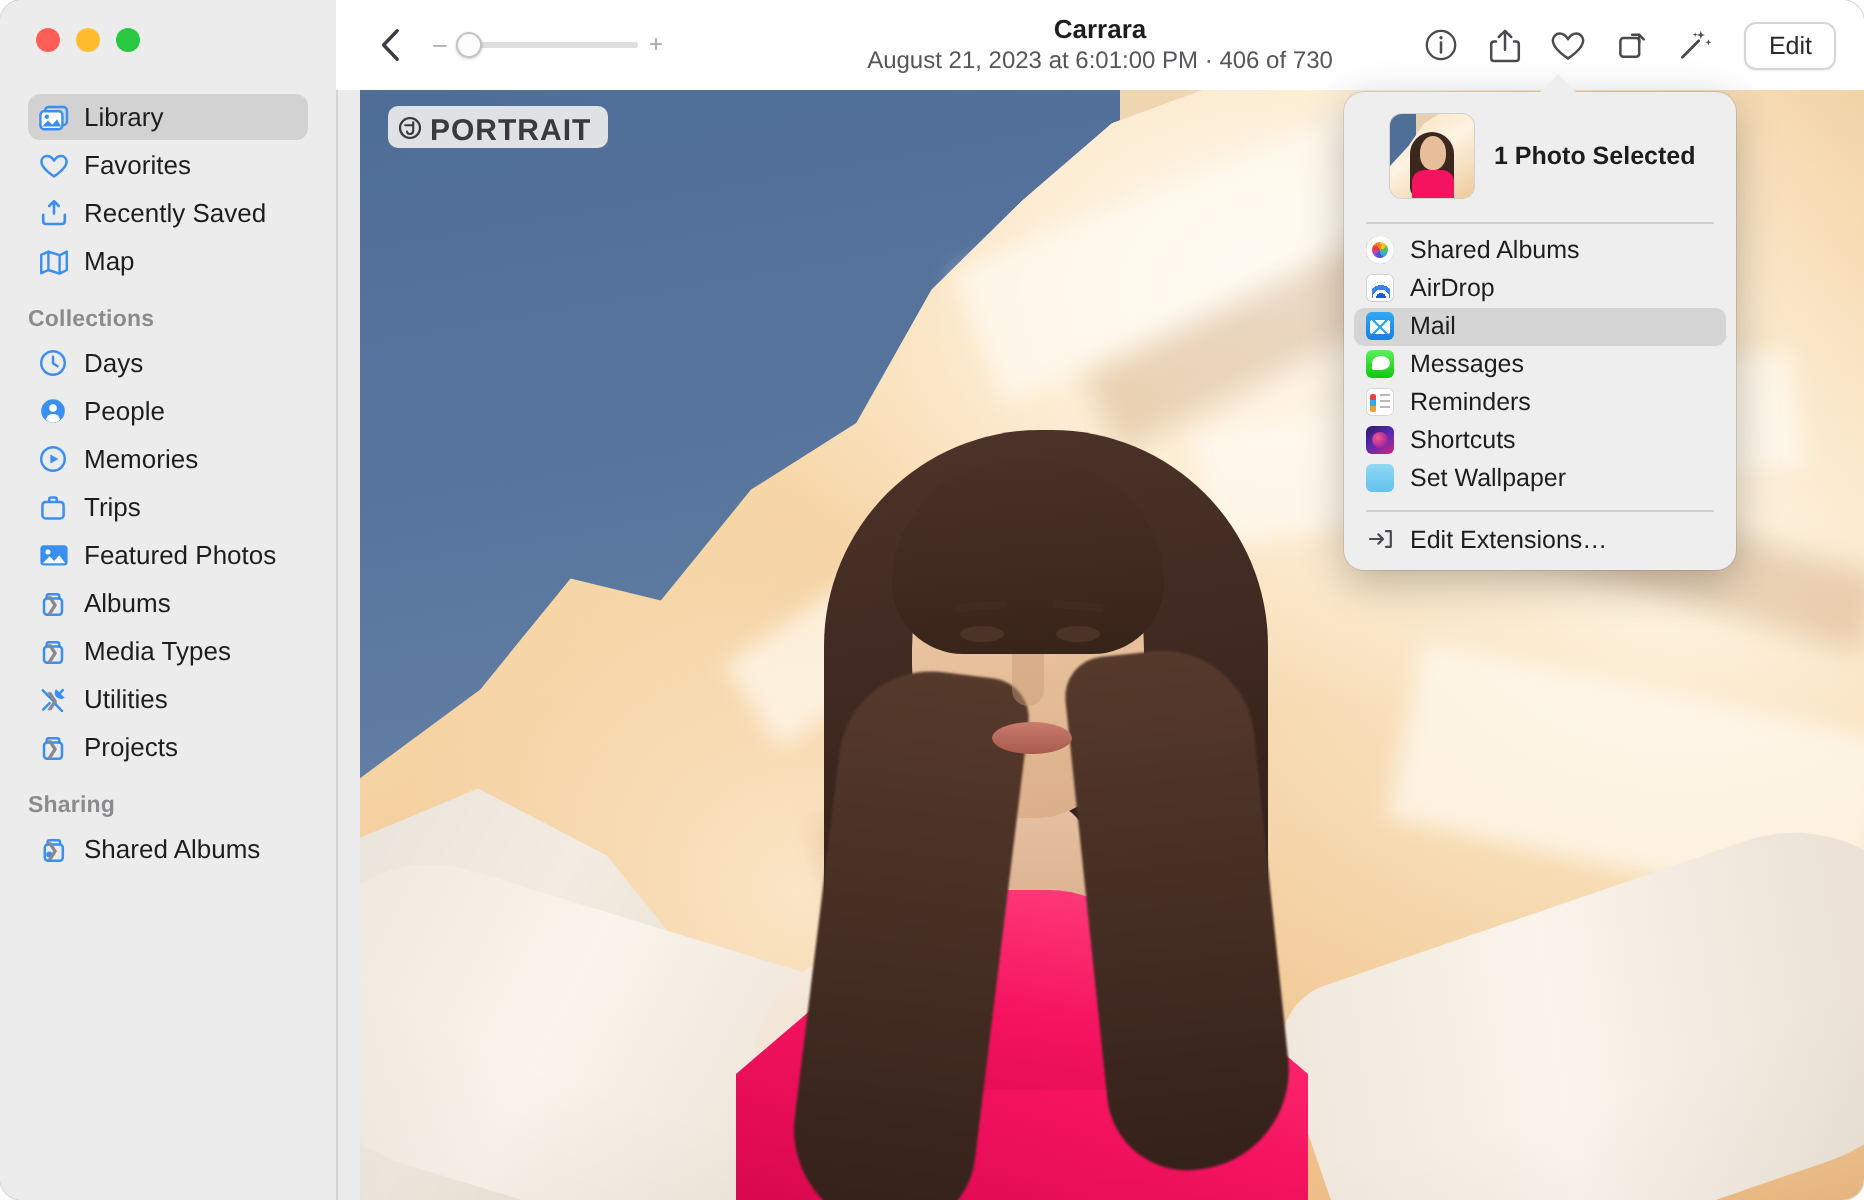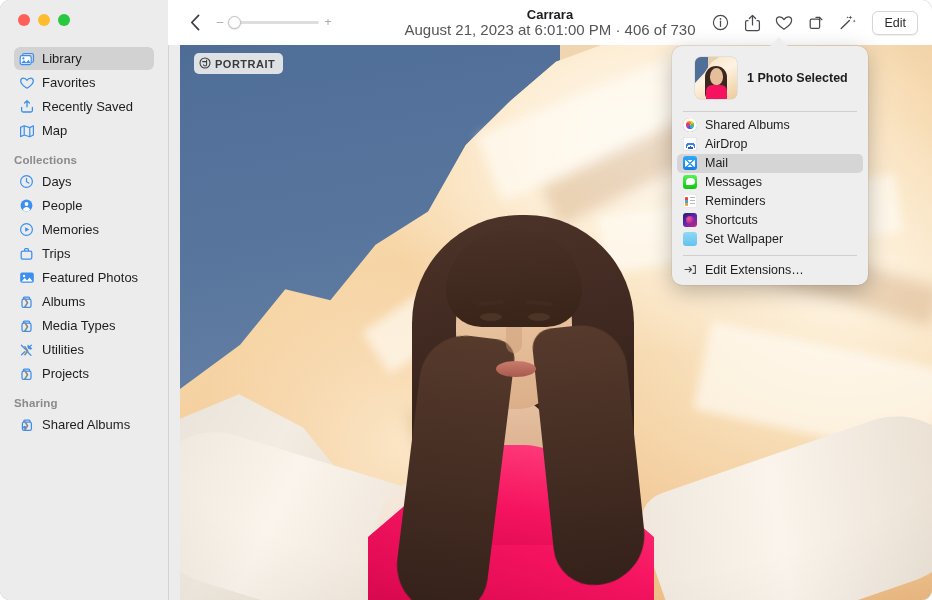--- a/index.html
+++ b/index.html
@@ -119,21 +119,21 @@
     position: absolute;
     left: 0; right: 0; top: 7px;
     text-align: center;
     pointer-events: none;
   }
   #title-main {
     font-size: 13px; font-weight: bold; color: #1d1d1f;
     line-height: 15px;
   }
   #title-sub {
-    font-size: 15px; color: #55555a;
+    font-size: 12px; color: #55555a;
     line-height: 14px; margin-top: 1px;
   }
 
   #toolbar-actions {
     position: absolute;
     right: 14px; top: 0; height: 45px;
     display: flex; align-items: center; gap: 0px;
   }
   .tb-btn {
     width: 32px; height: 30px;
@@ -303,24 +303,24 @@
     position: absolute; inset: 0;
     background: radial-gradient(ellipse 120% 95% at 50% 45%, rgba(0,0,0,0) 55%, rgba(0,0,0,0.10) 100%);
   }
 
   
   #portrait-badge {
     position: absolute;
     left: 14px; top: 8px;
     height: 21px;
     padding: 0 8px 0 5px;
-    display: flex; align-items: center; gap: 4px;
+    display: flex; align-items: flex-end; gap: 4px;
     background: rgba(236,236,236,0.92);
     border-radius: 5px;
-    font-size: 11px;
+    font-size: 15px;
     font-weight: bold;
     letter-spacing: 0.5px;
     color: #3a3a3c;
   }
 
   
   #share-popover {
     position: absolute;
     left: 672px; top: 46px;
     width: 196px;

